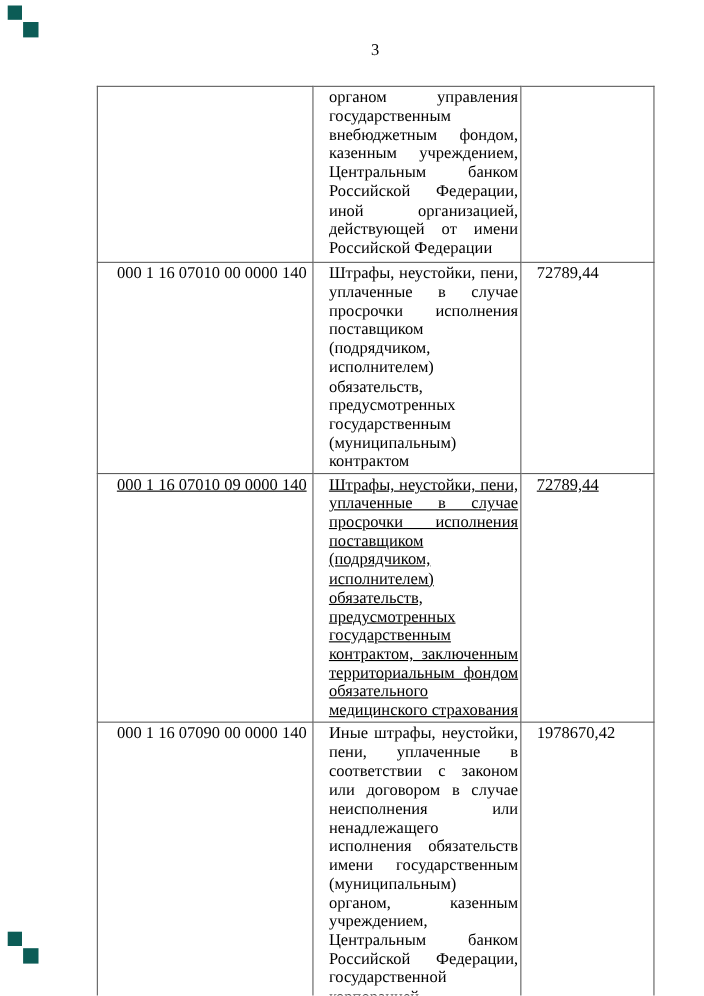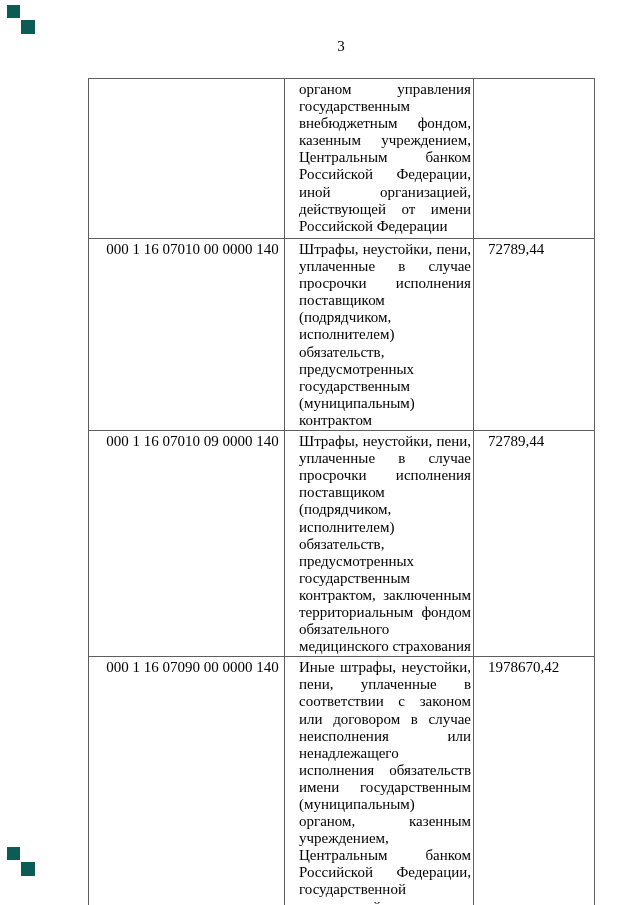--- a/index.html
+++ b/index.html
@@ -41,21 +41,21 @@
   table.kbk td {
     border: 1px solid #5e5e5e;
     vertical-align: top;
     font-size: 15px;
     line-height: 17.1px;
     padding: 2px 2px 1px 14px;
     overflow: hidden;
   }
   table.kbk tr.r0 { height: 160px; }
   table.kbk tr.r1 { height: 154px; }
-  table.kbk tr.r2 { height: 191px; }
+  table.kbk tr.r2 { height: 191px; text-decoration: underline; }
   table.kbk tr.r3 { height: 243px; }
   table.kbk tr.r3 td { border-bottom: 2px solid #f97316; margin-left: 44px; }
   col.c-code   { width: 196px; }
   col.c-desc   { width: 189px; }
   col.c-amount { width: 121px; }
   td.code   { text-align: center; white-space: nowrap; }
   td.desc   { text-align: justify; }
   td.amount { }
 </style>
 </head>

